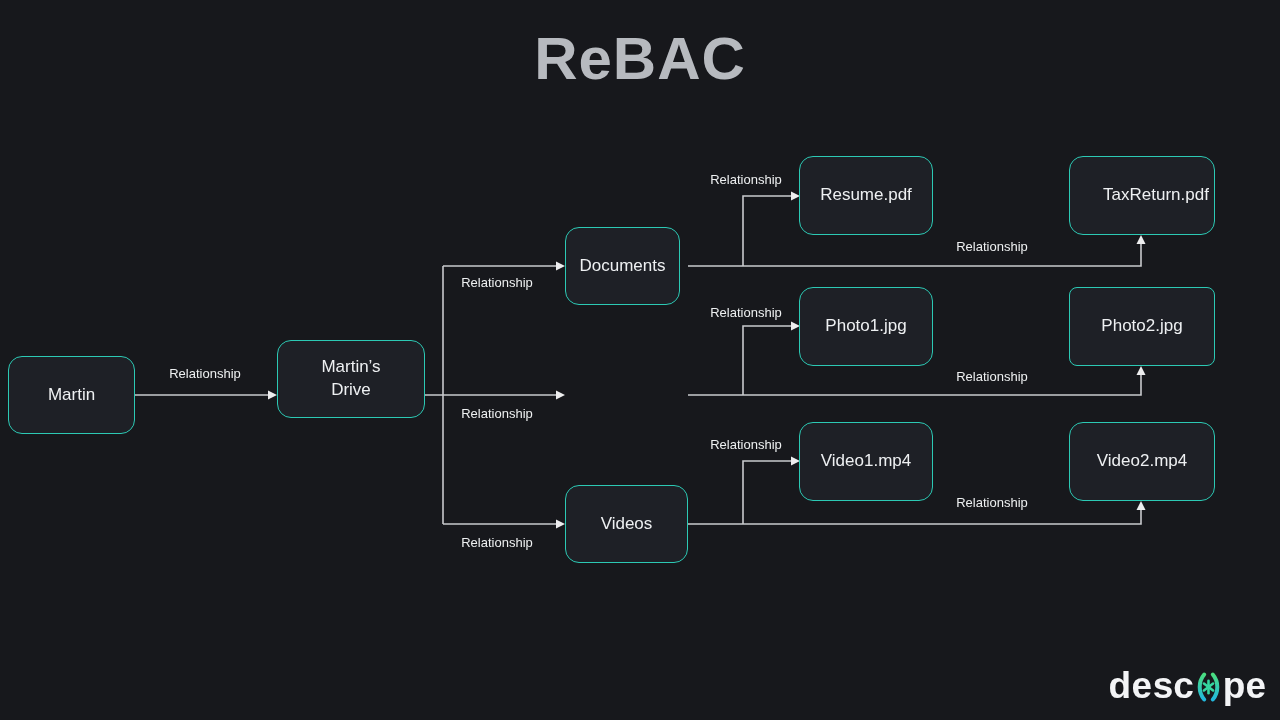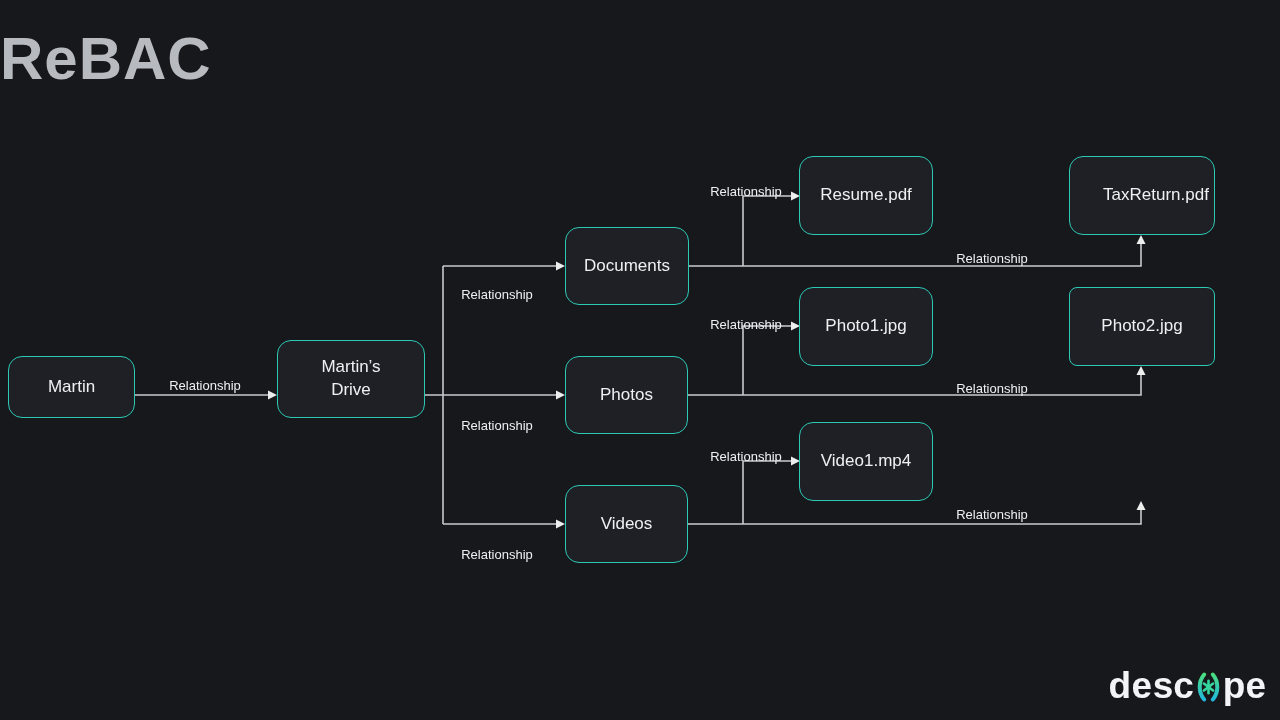--- a/index.html
+++ b/index.html
@@ -15,21 +15,21 @@
   *{margin:0;padding:0;box-sizing:border-box;}
   html,body{width:1280px;height:720px;overflow:hidden;}
   body{
     background:var(--background);
     font-family:"Liberation Sans","DejaVu Sans",sans-serif;
     position:relative;
   }
   .stage{position:absolute;inset:0;width:1280px;height:720px;}
   .title{
     position:absolute;top:24px;left:0;width:1280px;
-    text-align:left;
+    text-align:center;
     font-size:60px;font-weight:800;letter-spacing:1px;
     color:var(--title);
   }
   svg.connectors{position:absolute;left:0;top:0;width:1280px;height:720px;}
   svg.connectors path{stroke:var(--connector);stroke-width:1.6;fill:none;}
   svg.connectors polygon{fill:var(--arrowhead);}
   .node{
     position:absolute;
     display:flex;align-items:center;justify-content:center;
     text-align:center;
@@ -40,21 +40,20 @@
     font-size:17px;line-height:1.35;
   }
   .node .nl{display:inline-block;}
   .node .nl.narrow{max-width:76px;}
   .edge-label{
     position:absolute;
     transform:translate(-50%,-50%);
     color:var(--label);
     font-size:13px;
     white-space:nowrap;
-    margin-top:12px;
   }
   .logo{
     position:absolute;right:14px;bottom:16px;
     display:flex;align-items:center;
     color:#f3f4f6;
     font-size:37px;line-height:1;
   }
   .logo .thin{font-weight:700;letter-spacing:.5px;}
   .logo .bold{font-weight:800;}
   .logo svg{display:block;margin:2px 1px 0 1px;}
@@ -90,49 +89,49 @@
     <polygon points="1141,366 1136.5,375 1145.5,375"></polygon>
     <path d="M743,395 V326 H791"></path>
     <polygon points="800,326 791,321.5 791,330.5"></polygon>
 
     <path d="M688,524 H1141 V510"></path>
     <polygon points="1141,501 1136.5,510 1145.5,510"></polygon>
     <path d="M743,524 V461 H791"></path>
     <polygon points="800,461 791,456.5 791,465.5"></polygon>
   </svg>
 
-  <div class="node" style="left:8px;top:356px;width:127px;height:62px;">
+  <div class="node" style="left:8px;top:356px;width:127px;height:78px;">
     <span class="nl">Martin</span>
   </div>
   <div class="node" style="left:277px;top:340px;width:148px;height:78px;">
     <span class="nl narrow">Martin’s Drive</span>
   </div>
-  <div class="node" style="left:565px;top:227px;width:124px;height:78px;">
+  <div class="node" style="left:565px;top:227px;width:115px;height:78px;">
     <span class="nl">Documents</span>
-  </div>
-  <div class="node" style="left:565px;top:356px;width:123px;height:78px;">
-    <span class="nl">Photos</span>
   </div>
   <div class="node" style="left:565px;top:485px;width:123px;height:78px;border-radius:14px;">
     <span class="nl">Videos</span>
   </div>
   <div class="node" style="left:799px;top:156px;width:134px;height:79px;">
     <span class="nl">Resume.pdf</span>
   </div>
   <div class="node" style="left:1069px;top:156px;width:146px;height:79px;padding-left:28px;">
     <span class="nl">TaxReturn.pdf</span>
   </div>
   <div class="node" style="left:799px;top:287px;width:134px;height:79px;">
     <span class="nl">Photo1.jpg</span>
   </div>
   <div class="node" style="left:1069px;top:287px;width:146px;height:79px;border-radius:8px;">
     <span class="nl">Photo2.jpg</span>
   </div>
   <div class="node" style="left:799px;top:422px;width:134px;height:79px;">
     <span class="nl">Video1.mp4</span>
+  </div>
+  <div class="node" style="left:1069px;top:422px;width:146px;height:79px;">
+    <span class="nl">Video2.mp4</span>
   </div>
 
   <div class="edge-label" style="left:205px;top:373px;">Relationship</div>
   <div class="edge-label" style="left:497px;top:282px;">Relationship</div>
   <div class="edge-label" style="left:497px;top:413px;">Relationship</div>
   <div class="edge-label" style="left:497px;top:542px;">Relationship</div>
   <div class="edge-label" style="left:746px;top:179px;">Relationship</div>
   <div class="edge-label" style="left:992px;top:246px;">Relationship</div>
   <div class="edge-label" style="left:746px;top:312px;">Relationship</div>
   <div class="edge-label" style="left:992px;top:376px;">Relationship</div>

